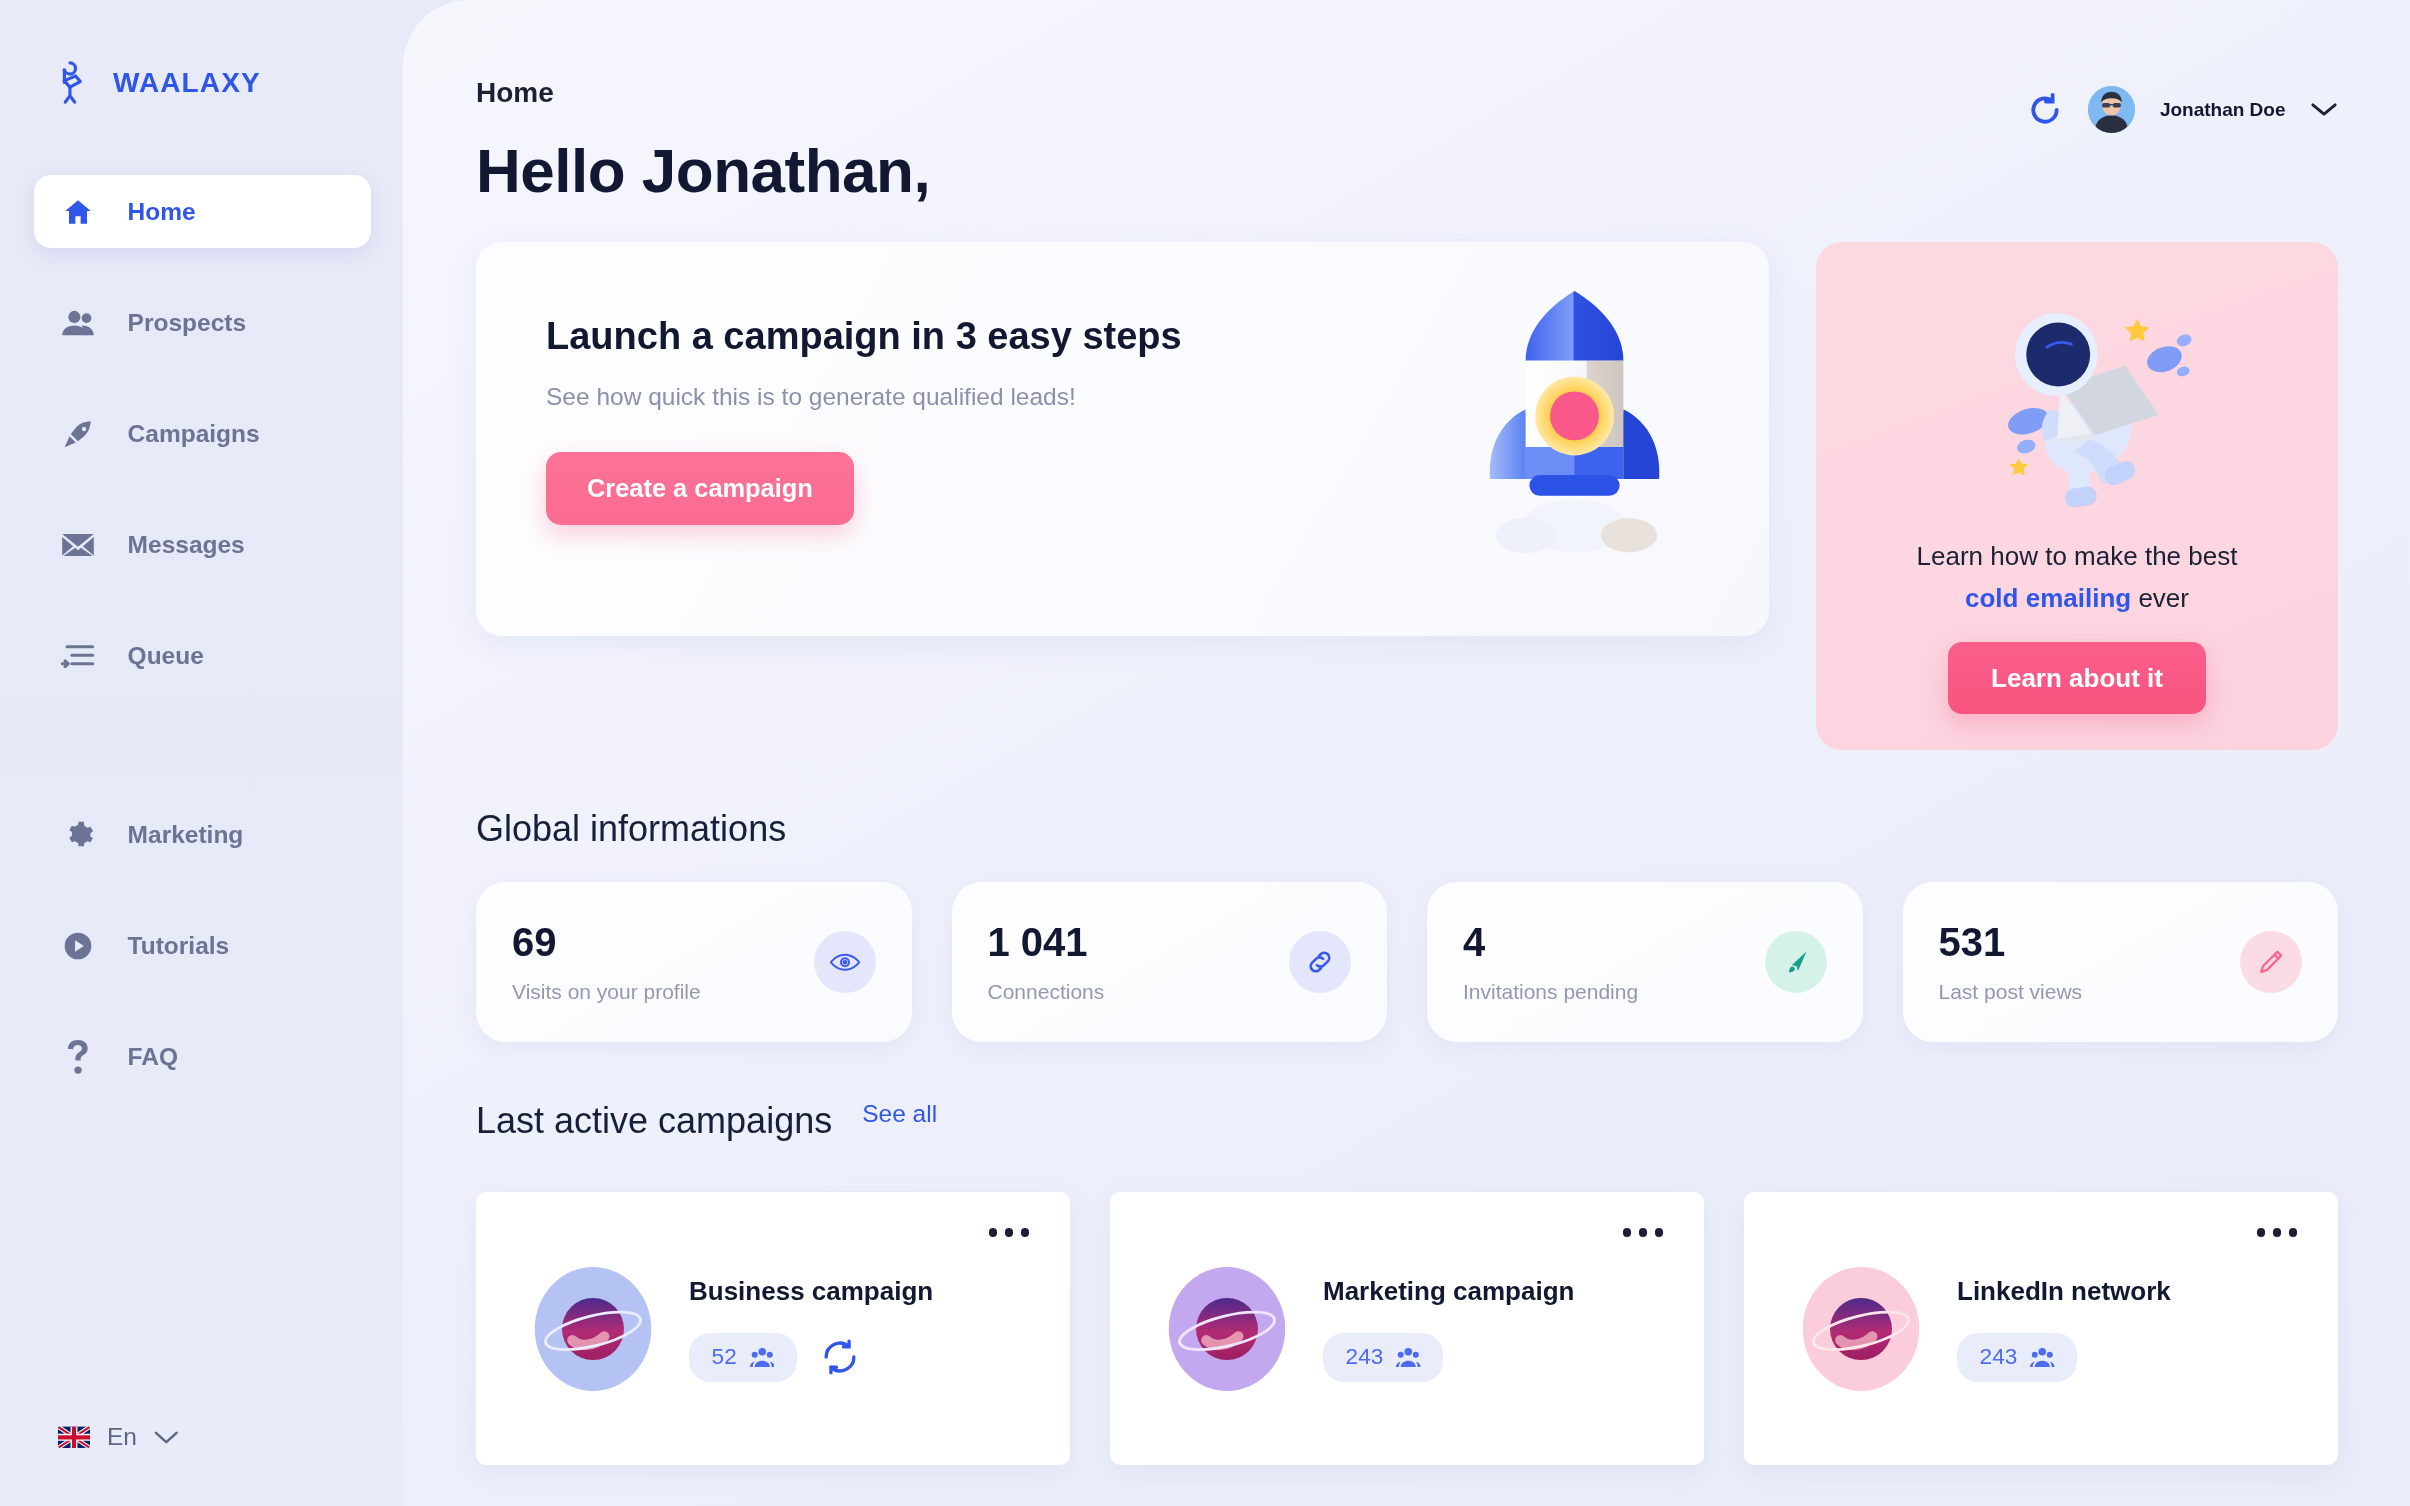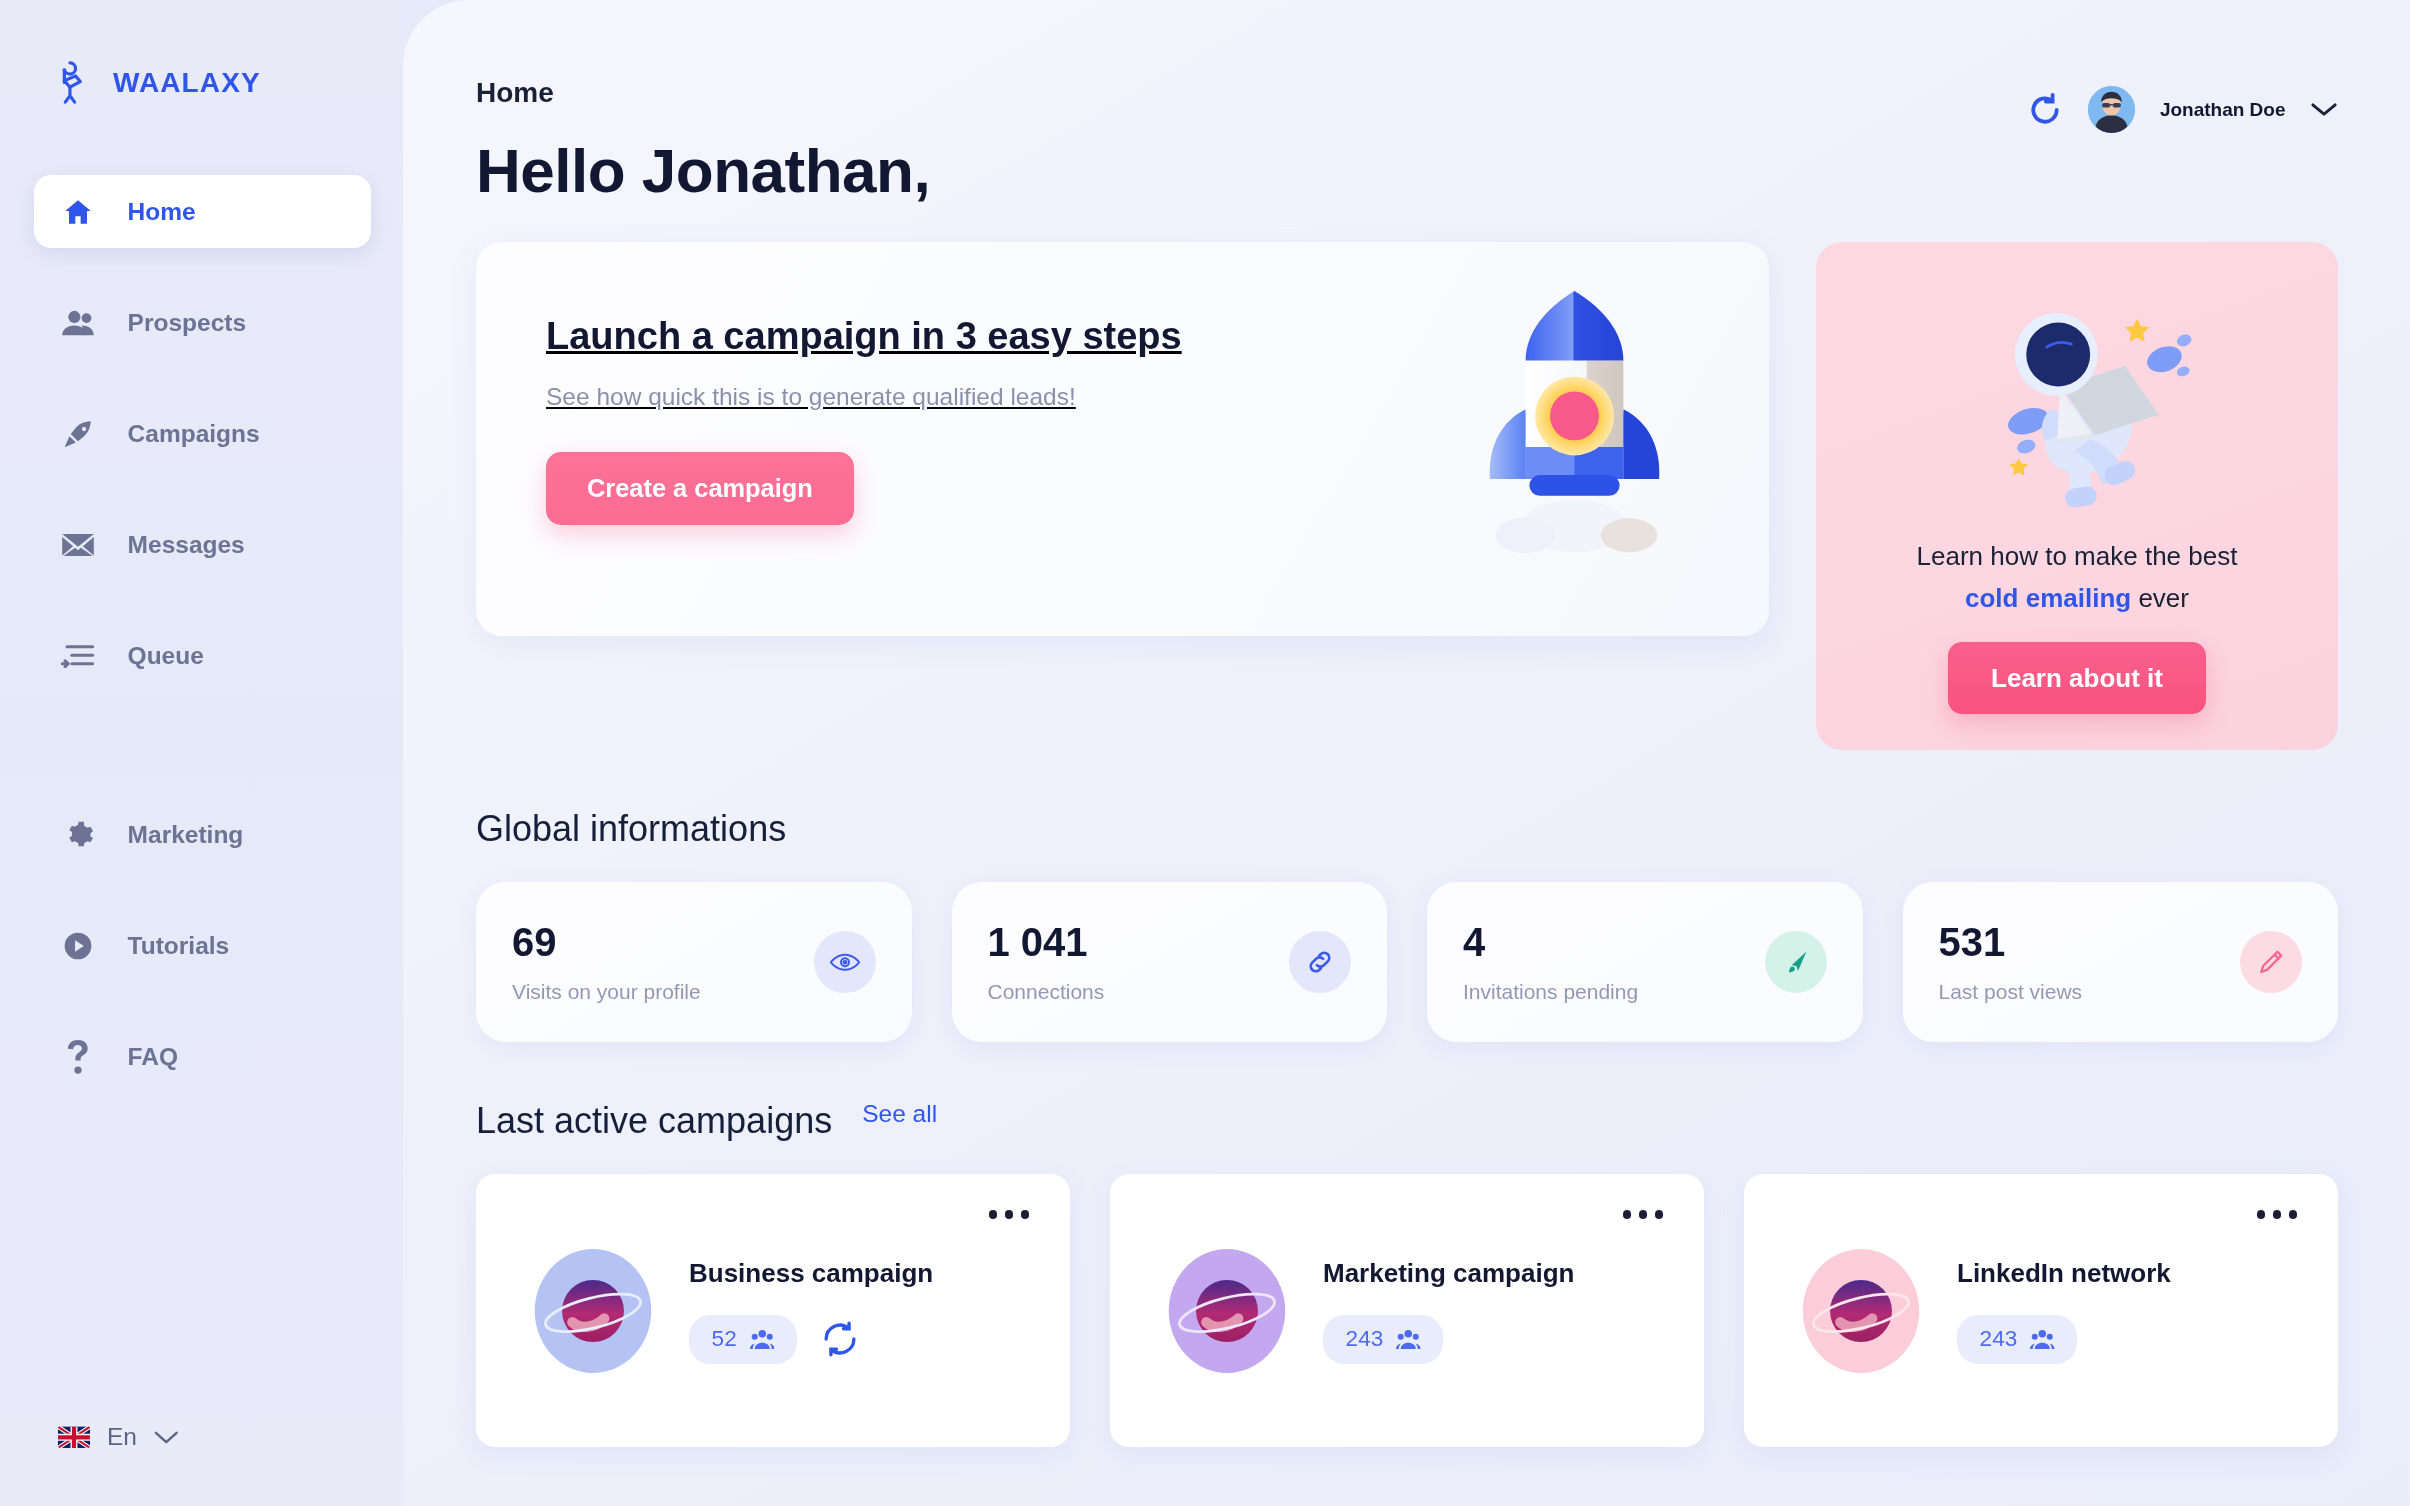--- a/index.html
+++ b/index.html
@@ -98,21 +98,20 @@
   #content-row { display: flex; gap: 47px; margin-top: 36px; align-items: flex-start; }
   #left-col { flex: 1 1 auto; }
 
   
   #launch-card {
     background: linear-gradient(120deg, #fdfdff 0%, #fafbfe 60%, #f7f8fd 100%);
     border-radius: 26px; height: 394px;
     box-shadow: 0 7.5px 28px rgba(120,135,200,0.10);
     position: relative; padding: 73px 0 14px 70px;
     overflow: hidden;
-    text-decoration: underline;
   }
   #launch-title { font-size: 38px; font-weight: 700; color: #121831; }
   #launch-sub { font-size: 24.5px; color: #8b90ab; margin-top: 24.5px; }
   #create-btn {
     margin-top: 41px; display: inline-flex; align-items: center; justify-content: center;
     background: linear-gradient(180deg, #fd7296 0%, #fb6c92 100%);
     color: #ffffff; font-size: 25.4px; font-weight: 700;
     padding: 0 41px; height: 73px; border: none; border-radius: 15px;
     box-shadow: 0 9.4px 24.5px rgba(251,108,146,0.32); cursor: pointer;
   }
@@ -156,23 +155,23 @@
   .stat-value { font-size: 40px; font-weight: 700; color: #121831; }
   .stat-label { font-size: 21px; color: #9498b2; margin-top: 15px; }
   .stat-badge {
     width: 62px; height: 62px; border-radius: 50%;
     display: flex; align-items: center; justify-content: center; flex-shrink: 0;
   }
 
   
   #campaign-row { display: flex; gap: 40px; margin-top: 32px; }
   .campaign-card {
-    flex: 1 1 0; height: 273px; border-radius: 19px; background: #ffffff;
+    flex: 1 1 0; height: 273px; border-radius: 10px; background: #ffffff;
     box-shadow: 0 7.5px 24.5px rgba(120,135,200,0.10);
-    position: relative; display: flex; align-items: center; padding-left: 55px;
+    position: relative; display: flex; align-items: center; padding-left: 55px; margin-top: 18px;
   }
   .card-menu {
     position: absolute; right: 41px; top: 36px;
     display: flex; gap: 7.5px; cursor: pointer;
   }
   .card-menu i { width: 8.5px; height: 8.5px; border-radius: 50%; background: #1a1f33; display:block; }
   .planet { width: 124px; height: 124px; flex-shrink: 0; }
   .campaign-body { margin-left: 34px; }
   .campaign-name { font-size: 26px; font-weight: 700; color: #121831; white-space: nowrap; }
   .campaign-meta { display: flex; align-items: center; gap: 24.5px; margin-top: 26px; }

